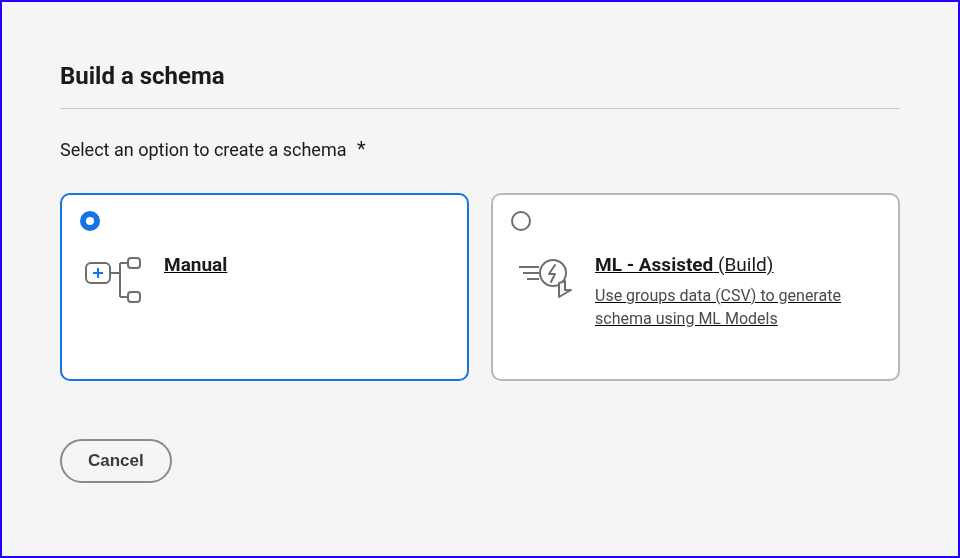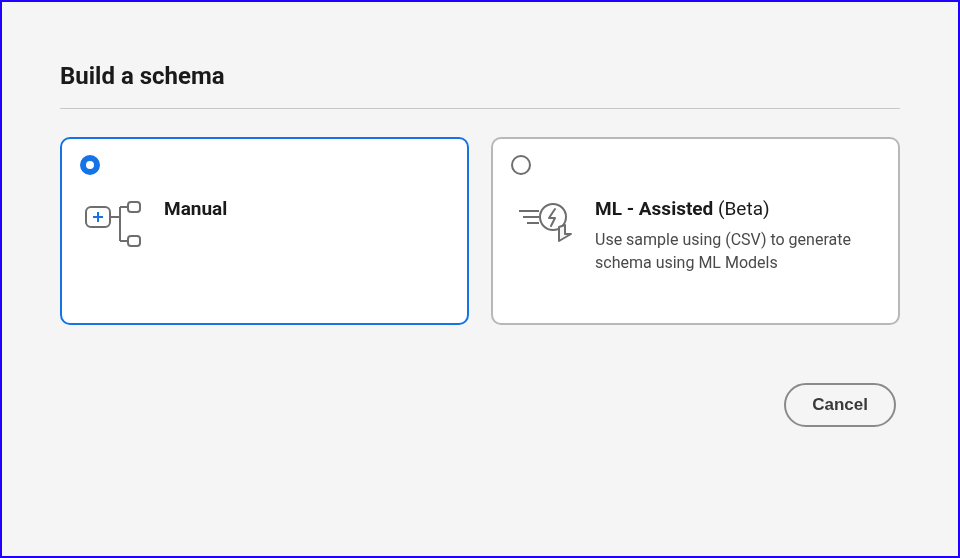--- a/index.html
+++ b/index.html
@@ -3,21 +3,21 @@
   <meta charset="utf-8">
   <style>
     * { box-sizing: border-box; margin: 0; padding: 0; }
     html, body { width: 960px; height: 558px; font-family: -apple-system, BlinkMacSystemFont, "Segoe UI", Roboto, Helvetica, Arial, sans-serif; }
     body { border: 2px solid #2200ff; background: #f5f5f5; padding: 10px 14px; }
     .dialog { background: #f5f5f5; padding: 50px 44px 30px 44px; }
     .title { font-size: 24px; font-weight: 700; color: #1a1a1a; margin-bottom: 18px; }
     .divider { border: none; border-top: 1px solid #c8c8c8; margin-bottom: 28px; }
     .subtitle { font-size: 18px; color: #1a1a1a; margin-bottom: 32px; }
     .req { margin-left: 6px; font-size: 20px; }
-    .options { display: flex; gap: 22px; }
+    .options { display: flex; gap: 22px; text-decoration: underline; }
     .card {
       flex: 1;
       background: #fff;
       border: 2px solid #b8b8b8;
       border-radius: 10px;
       padding: 16px 18px 24px 18px;
       position: relative;
       cursor: pointer;
       min-height: 188px;
     }
@@ -28,37 +28,41 @@
       position: relative; margin-bottom: 22px;
     }
     .card.selected .radio { border: 6px solid #1473e6; }
     .card-body { display: flex; gap: 18px; align-items: flex-start; padding: 0 4px; }
     .icon-wrap { flex: 0 0 62px; display:flex; align-items:center; justify-content:center; }
     .card-text { flex: 1; }
     .card-title { font-size: 19px; color: #1a1a1a; margin-bottom: 6px; line-height: 1.3; }
     .card-title .bold { font-weight: 700; }
     .card-title .badge { font-weight: 400; }
     .card-desc { font-size: 16px; color: #4a4a4a; line-height: 1.45; }
-    .footer { display: flex; justify-content: flex-end; gap: 18px; margin-top: 58px; padding-right: 4px; }
+    .footer { display: flex; justify-content: flex-start; gap: 18px; margin-top: 58px; padding-right: 4px; }
     .btn {
       font-size: 17px; font-weight: 700;
       padding: 10px 26px; border-radius: 24px;
       cursor: pointer; border: 2px solid transparent;
     }
     .btn-secondary { background: #f5f5f5; color: #3a3a3a; border-color: #8a8a8a; }
     .btn-primary { background: #1473e6; color: #fff; }
   </style>
 </head>
 <body>
 
 <div class="dialog">
 
   <h1 class="title">Build a schema</h1>
   <hr class="divider">
 
+  <p class="subtitle">
+    <span>Select an option to create a schema</span>
+    <span class="req">*</span>
+  </p>
 
   <div class="options">
 
     <div class="card selected">
       <div class="radio"></div>
       <div class="card-body">
         <div class="icon-wrap">
           <svg width="62" height="56" viewBox="0 0 62 56" fill="none">
             <rect x="2" y="10" width="24" height="20" rx="5" stroke="#6e6e6e" stroke-width="2"></rect>
             <line x1="9" y1="20" x2="19" y2="20" stroke="#1473e6" stroke-width="2"></line>
@@ -88,23 +92,23 @@
             <line x1="8" y1="20" x2="24" y2="20" stroke="#6e6e6e" stroke-width="2"></line>
             <line x1="12" y1="26" x2="24" y2="26" stroke="#6e6e6e" stroke-width="2"></line>
             <circle cx="38" cy="20" r="13" stroke="#6e6e6e" stroke-width="2"></circle>
             <path d="M40 12 L34 21 L40 21 L36 29" stroke="#6e6e6e" stroke-width="2" stroke-linejoin="round" stroke-linecap="round"></path>
             <path d="M44 30 L44 44 L56 37 L50 37 L50 28 Z" stroke="#6e6e6e" stroke-width="2" stroke-linejoin="round" fill="#f5f5f5"></path>
           </svg>
         </div>
         <div class="card-text">
           <div class="card-title">
             <span class="bold">ML - Assisted</span>
-            <span class="badge">(Beta)</span>
+            <span class="badge">(Build)</span>
           </div>
-          <div class="card-desc">Use sample using (CSV) to generate schema using ML Models</div>
+          <div class="card-desc">Use groups data (CSV) to generate schema using ML Models</div>
         </div>
       </div>
     </div>
 
   </div>
 
   <div class="footer">
     <button class="btn btn-secondary">Cancel</button>
   </div>
 

